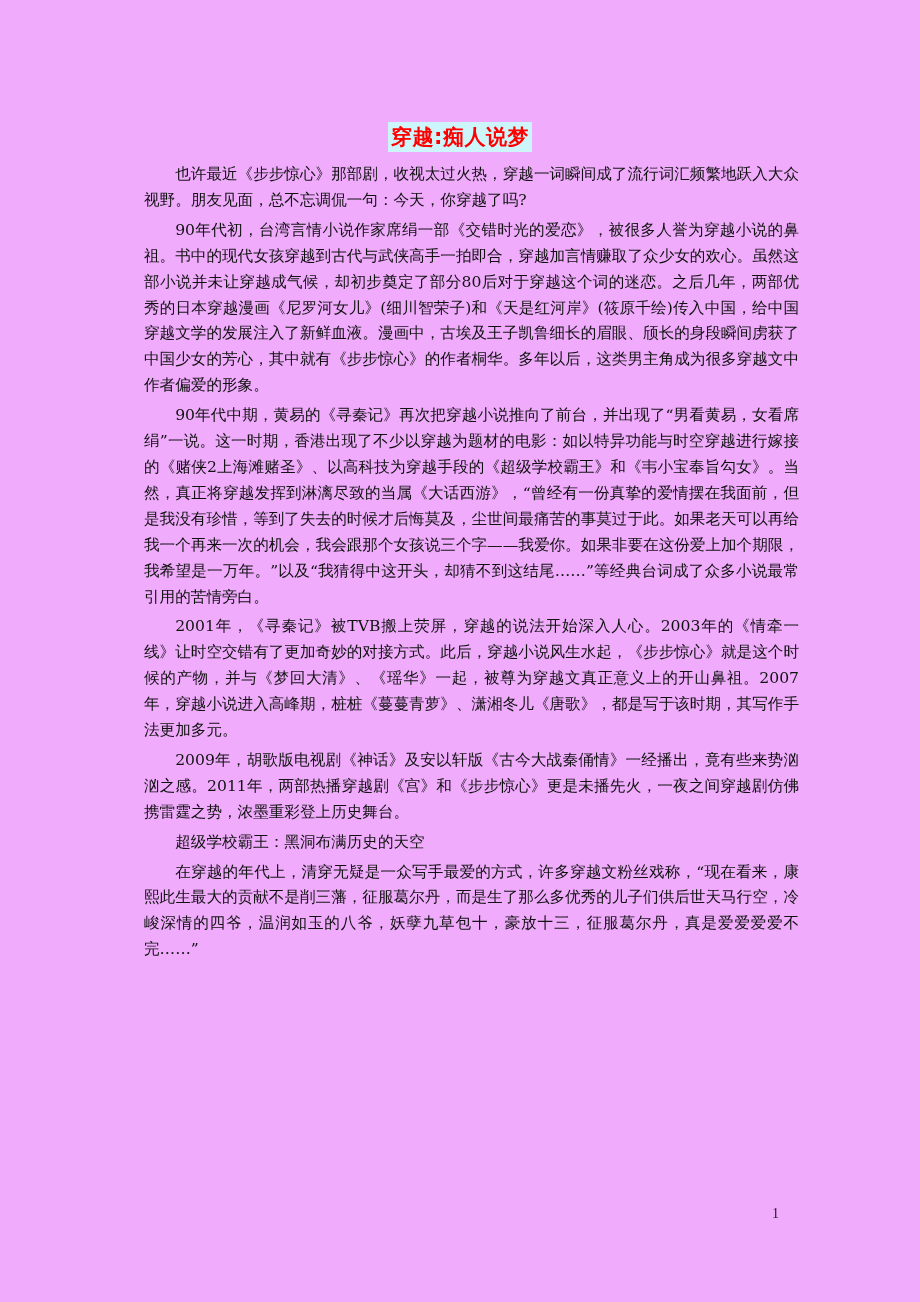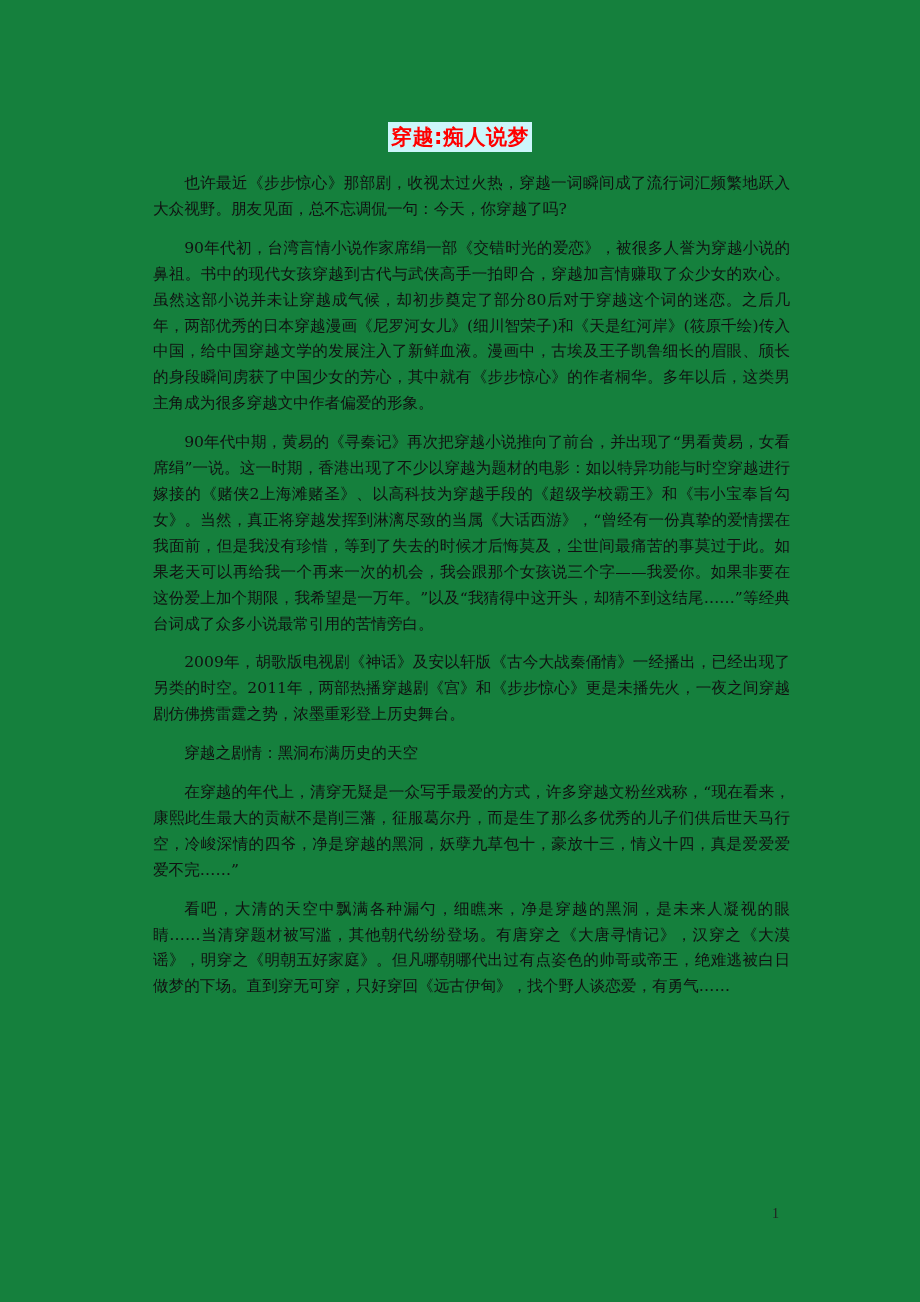--- a/index.html
+++ b/index.html
@@ -1,40 +1,40 @@
 <!DOCTYPE html>
 <html><head>
   <meta charset="utf-8">
   <style>
     html, body { margin: 0; padding: 0; background: #ffffff; }
     body { width: 920px; height: 1302px; position: relative; overflow: hidden;
            font-family: "DejaVu Serif", "Liberation Serif", serif; color: #111; }
-    .page { position: absolute; left: 0; top: 0; width: 920px; height: 1302px; background:#15803d; }
+    .page { position: absolute; left: 0; top: 0; width: 920px; height: 1302px; background:#f0abfc; }
     .title-wrap { position: absolute; top: 122px; left: 0; width: 920px; text-align: center; }
     .title { display: inline-block; background: #ccf6fb; color: #ff0000; font-size: 21px;
              font-weight: bold; padding: 1px 3px; letter-spacing: 0.5px; line-height: 28px;
              font-family: "DejaVu Sans", "Liberation Sans", sans-serif; }
     .body { position: absolute; top: 158px; left: 140px; width: 663px;
             font-size: 15.6px; line-height: 25.9px; text-align: justify; text-justify: inter-character; }
-    .body p { margin: 13px; text-indent: 2em; }
+    .body p { margin: 4px; text-indent: 2em; }
     .page-num { position: absolute; left: 772px; top: 1206px; font-size: 14px; color: #222;
                 font-family: "Liberation Serif", serif; }
   </style>
 </head>
 <body>
 
 <div class="page">
   <div class="title-wrap">
     <span class="title">穿越:痴人说梦</span>
   </div>
 
   <div class="body">
     <p>也许最近《步步惊心》那部剧，收视太过火热，穿越一词瞬间成了流行词汇频繁地跃入大众视野。朋友见面，总不忘调侃一句：今天，你穿越了吗?</p>
     <p>90年代初，台湾言情小说作家席绢一部《交错时光的爱恋》，被很多人誉为穿越小说的鼻祖。书中的现代女孩穿越到古代与武侠高手一拍即合，穿越加言情赚取了众少女的欢心。虽然这部小说并未让穿越成气候，却初步奠定了部分80后对于穿越这个词的迷恋。之后几年，两部优秀的日本穿越漫画《尼罗河女儿》(细川智荣子)和《天是红河岸》(筱原千绘)传入中国，给中国穿越文学的发展注入了新鲜血液。漫画中，古埃及王子凯鲁细长的眉眼、颀长的身段瞬间虏获了中国少女的芳心，其中就有《步步惊心》的作者桐华。多年以后，这类男主角成为很多穿越文中作者偏爱的形象。</p>
     <p>90年代中期，黄易的《寻秦记》再次把穿越小说推向了前台，并出现了“男看黄易，女看席绢”一说。这一时期，香港出现了不少以穿越为题材的电影：如以特异功能与时空穿越进行嫁接的《赌侠2上海滩赌圣》、以高科技为穿越手段的《超级学校霸王》和《韦小宝奉旨勾女》。当然，真正将穿越发挥到淋漓尽致的当属《大话西游》，“曾经有一份真挚的爱情摆在我面前，但是我没有珍惜，等到了失去的时候才后悔莫及，尘世间最痛苦的事莫过于此。如果老天可以再给我一个再来一次的机会，我会跟那个女孩说三个字——我爱你。如果非要在这份爱上加个期限，我希望是一万年。”以及“我猜得中这开头，却猜不到这结尾……”等经典台词成了众多小说最常引用的苦情旁白。</p>
-    <p>2009年，胡歌版电视剧《神话》及安以轩版《古今大战秦俑情》一经播出，已经出现了另类的时空。2011年，两部热播穿越剧《宫》和《步步惊心》更是未播先火，一夜之间穿越剧仿佛携雷霆之势，浓墨重彩登上历史舞台。</p>
-    <p>穿越之剧情：黑洞布满历史的天空</p>
-    <p>在穿越的年代上，清穿无疑是一众写手最爱的方式，许多穿越文粉丝戏称，“现在看来，康熙此生最大的贡献不是削三藩，征服葛尔丹，而是生了那么多优秀的儿子们供后世天马行空，冷峻深情的四爷，净是穿越的黑洞，妖孽九草包十，豪放十三，情义十四，真是爱爱爱爱不完……”</p>
-    <p>看吧，大清的天空中飘满各种漏勺，细瞧来，净是穿越的黑洞，是未来人凝视的眼睛……当清穿题材被写滥，其他朝代纷纷登场。有唐穿之《大唐寻情记》，汉穿之《大漠谣》，明穿之《明朝五好家庭》。但凡哪朝哪代出过有点姿色的帅哥或帝王，绝难逃被白日做梦的下场。直到穿无可穿，只好穿回《远古伊甸》，找个野人谈恋爱，有勇气……</p>
+    <p>2001年，《寻秦记》被TVB搬上荧屏，穿越的说法开始深入人心。2003年的《情牵一线》让时空交错有了更加奇妙的对接方式。此后，穿越小说风生水起，《步步惊心》就是这个时候的产物，并与《梦回大清》、《瑶华》一起，被尊为穿越文真正意义上的开山鼻祖。2007年，穿越小说进入高峰期，桩桩《蔓蔓青萝》、潇湘冬儿《唐歌》，都是写于该时期，其写作手法更加多元。</p>
+    <p>2009年，胡歌版电视剧《神话》及安以轩版《古今大战秦俑情》一经播出，竟有些来势汹汹之感。2011年，两部热播穿越剧《宫》和《步步惊心》更是未播先火，一夜之间穿越剧仿佛携雷霆之势，浓墨重彩登上历史舞台。</p>
+    <p>超级学校霸王：黑洞布满历史的天空</p>
+    <p>在穿越的年代上，清穿无疑是一众写手最爱的方式，许多穿越文粉丝戏称，“现在看来，康熙此生最大的贡献不是削三藩，征服葛尔丹，而是生了那么多优秀的儿子们供后世天马行空，冷峻深情的四爷，温润如玉的八爷，妖孽九草包十，豪放十三，征服葛尔丹，真是爱爱爱爱不完……”</p>
   </div>
 
   <div class="page-num">1</div>
 </div>
 
 </body></html>

